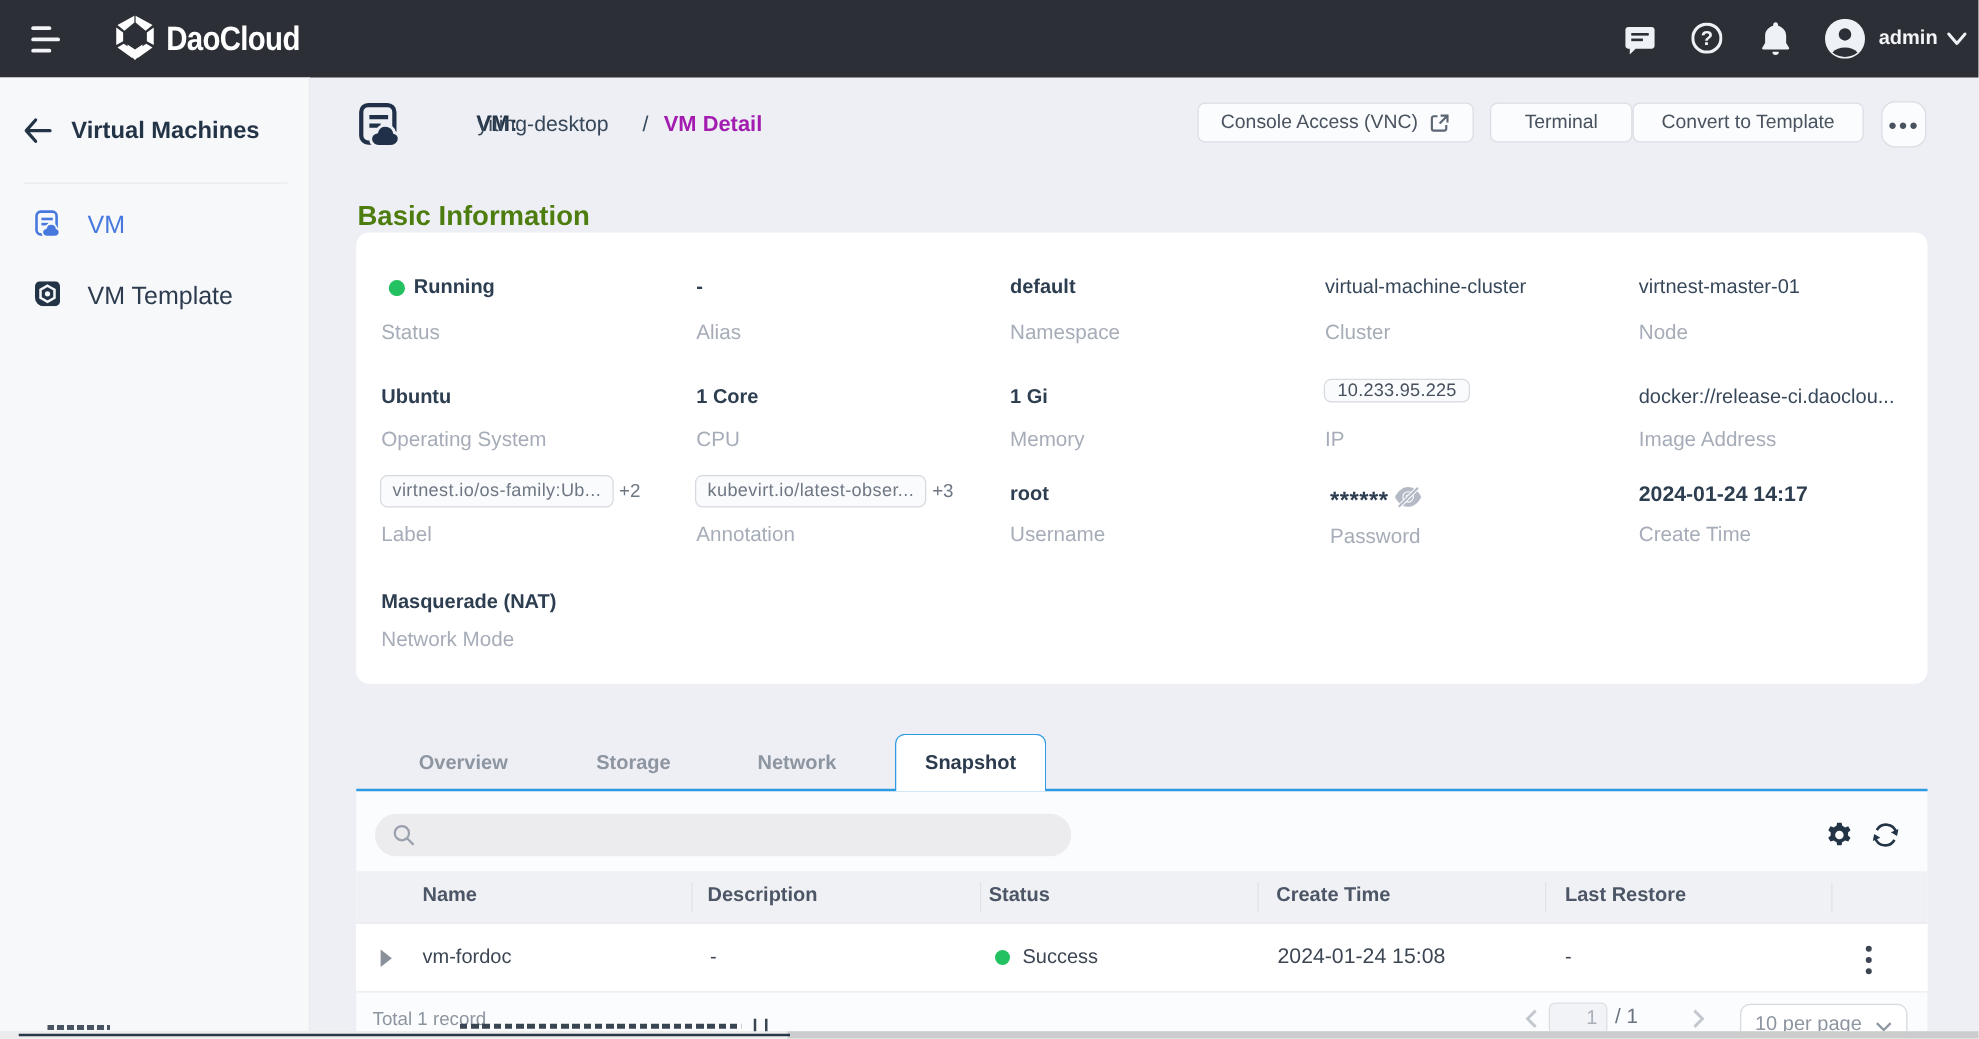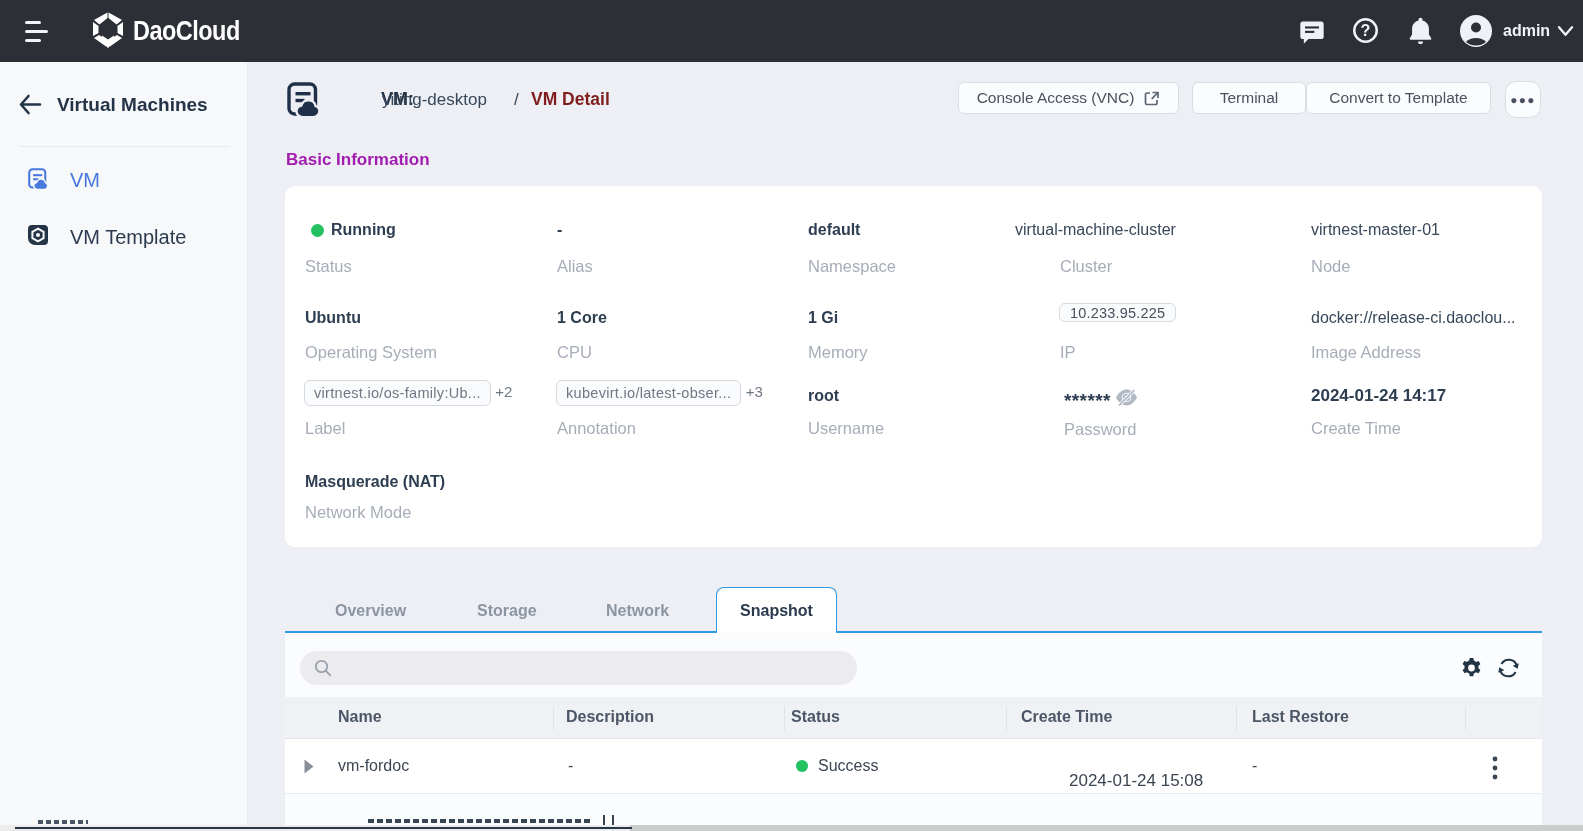--- a/index.html
+++ b/index.html
@@ -15,21 +15,21 @@
 #admin-text{position:absolute;left:1503px;top:22px;color:#f2f4f7;font-size:16px;font-weight:600;}
 
 
 #sidebar{position:absolute;left:0;top:62px;width:248px;height:763px;background:#f7f8fa;border-right:1px solid #e9ebef;}
 #sb-title{position:absolute;left:57px;top:94px;font-size:19px;font-weight:bold;color:#243447;}
 #sb-div{position:absolute;left:19px;top:146px;width:211px;height:1px;background:#e7e9ee;}
 .sb-item{position:absolute;left:28px;font-size:20px;}
 .sb-item .lbl{position:absolute;left:42px;top:1px;white-space:nowrap;}
 
 
-#basic-info{position:absolute;left:286px;top:150px;font-size:17px;font-weight:bold;color:#a21caf;}
+#basic-info{position:absolute;left:286px;top:160px;font-size:22px;font-weight:bold;color:#4d7c0f;}
 .btn{position:absolute;top:82px;height:32px;border:1px solid #dadde3;border-radius:6px;background:#fbfcfd;color:#49525f;font-size:15.5px;display:flex;align-items:center;justify-content:center;}
 
 
 #card{position:absolute;left:285px;top:186px;width:1257px;height:361px;background:#fff;border-radius:10px;}
 .fval{position:absolute;font-size:16px;font-weight:600;color:#2e3e51;white-space:nowrap;}
 .flbl{position:absolute;font-size:16.5px;color:#a6adb8;white-space:nowrap;}
 .chip{display:inline-block;height:26px;line-height:25px;border:1px solid #d6d9df;border-radius:6px;background:#fafbfc;color:#6e7784;font-size:14.5px;letter-spacing:0.3px;padding:0 9px;vertical-align:middle;font-weight:normal;}
 .plus{color:#6e7784;font-size:14px;font-weight:normal;}
 
 
@@ -126,21 +126,21 @@
 
   <svg class="abs" style="left:287px;top:82px;" width="33" height="36" viewBox="0 0 33 36">
     <rect x="2" y="2" width="26.5" height="30" rx="5.5" fill="none" stroke="#1f3048" stroke-width="3.4"></rect>
     <rect x="8.5" y="10" width="15" height="3.4" fill="#1f3048"></rect>
     <rect x="8.5" y="16.8" width="9" height="3.4" fill="#1f3048"></rect>
     <path d="M16 35.2c-3.6 0-6.5-2.6-6.5-5.9 0-2.8 2.1-5.1 4.9-5.7.7-3.1 3.6-5.4 7-5.4 3.6 0 6.7 2.5 7.2 5.8 2.2.6 3.8 2.6 3.8 5 0 3.4-3 6.2-6.7 6.2z" fill="#1f3048" stroke="#edeff4" stroke-width="2.4"></path>
   </svg>
   <div class="abs" style="left:335px;top:89px;font-size:18px;font-weight:bold;color:#243447;margin-left:46px;">VM:</div>
   <div class="abs" style="left:382px;top:90px;font-size:17px;color:#37475a;">yiting-desktop</div>
   <div class="abs" style="left:514px;top:90px;font-size:17px;color:#37475a;">/</div>
-  <div class="abs" style="left:531px;top:89px;font-size:17.5px;font-weight:bold;color:#7f1d1d;">VM Detail</div>
+  <div class="abs" style="left:531px;top:89px;font-size:17.5px;font-weight:bold;color:#a21caf;">VM Detail</div>
   <div id="basic-info">Basic Information</div>
 
   <div class="btn" style="left:958px;width:221px;">Console Access (VNC)
     <svg style="margin-left:9px;" width="17" height="17" viewBox="0 0 17 17">
       <path d="M7 3H4a1.5 1.5 0 0 0-1.5 1.5V13A1.5 1.5 0 0 0 4 14.5h8.5A1.5 1.5 0 0 0 14 13v-3" fill="none" stroke="#5c6574" stroke-width="1.7"></path>
       <path d="M9.5 2.5H15v5.5M14.5 3 8.7 8.8" fill="none" stroke="#5c6574" stroke-width="1.7"></path>
     </svg>
   </div>
   <div class="btn" style="left:1192px;width:114px;">Terminal</div>
   <div class="btn" style="left:1306px;width:185px;">Convert to Template</div>
@@ -149,21 +149,21 @@
   <div id="card">
     <svg class="abs" style="left:26px;top:38px;" width="13" height="13">
         <circle cx="6.5" cy="6.5" r="6.5" fill="#23c161"></circle>
       </svg>
     <div class="fval" style="left:46px;top:35px;">Running</div>
     <div class="flbl" style="left:20px;top:71px;">Status</div>
     <div class="fval" style="left:272px;top:35px;">-</div>
     <div class="flbl" style="left:272px;top:71px;">Alias</div>
     <div class="fval" style="left:523px;top:35px;">default</div>
     <div class="flbl" style="left:523px;top:71px;">Namespace</div>
-    <div class="fval" style="left:730px;top:35px;font-weight:normal;color:#37475a;">virtual-machine-cluster</div>
+    <div class="fval" style="left:775px;top:35px;font-weight:normal;color:#37475a;">virtual-machine-cluster</div>
     <div class="flbl" style="left:775px;top:71px;">Cluster</div>
     <div class="fval" style="left:1026px;top:35px;font-weight:normal;color:#37475a;">virtnest-master-01</div>
     <div class="flbl" style="left:1026px;top:71px;">Node</div>
 
     <div class="fval" style="left:20px;top:123px;">Ubuntu</div>
     <div class="flbl" style="left:20px;top:157px;">Operating System</div>
     <div class="fval" style="left:272px;top:123px;">1 Core</div>
     <div class="flbl" style="left:272px;top:157px;">CPU</div>
     <div class="fval" style="left:523px;top:123px;">1 Gi</div>
     <div class="flbl" style="left:523px;top:157px;">Memory</div>
@@ -232,27 +232,43 @@
     <div id="trow">
       <svg class="abs" style="left:19px;top:20px;" width="10" height="15" viewBox="0 0 10 15">
           <polygon points="0.5,0.5 9.5,7.5 0.5,14.5" fill="#8a9099"></polygon>
         </svg>
       <div class="td" style="left:53px;">vm-fordoc</div>
       <div class="td" style="left:283px;">-</div>
       <svg class="abs" style="left:511px;top:21px;" width="12" height="12">
           <circle cx="6" cy="6" r="6" fill="#23c161"></circle>
         </svg>
       <div class="td" style="left:533px;">Success</div>
-      <div class="td" style="left:737px;font-size:17px;top:32px;margin-left:47px;">2024-01-24 15:08</div>
+      <div class="td" style="left:737px;font-size:17px;top:16px;">2024-01-24 15:08</div>
       <div class="td" style="left:967px;">-</div>
       <svg class="abs" style="left:1207px;top:17px;" width="6" height="24" viewBox="0 0 6 24">
           <circle cx="3" cy="3" r="2.4" fill="#3c4653"></circle>
           <circle cx="3" cy="12" r="2.4" fill="#3c4653"></circle>
           <circle cx="3" cy="21" r="2.4" fill="#3c4653"></circle>
         </svg>
+    </div>
+    <div id="tfoot">
+      <div class="abs" style="left:13px;top:13px;font-size:15px;color:#8d95a0;">Total 1 record</div>
+      <svg class="abs" style="left:934px;top:13px;" width="12" height="16" viewBox="0 0 12 16">
+          <path d="M9.5 1.5 3 8l6.5 6.5" fill="none" stroke="#c3c8cf" stroke-width="2.3"></path>
+        </svg>
+      <div class="abs" style="left:954px;top:8px;width:47px;height:26px;background:#f2f3f6;border:1px solid #dcdfe4;border-radius:5px;color:#a9b0ba;font-size:16px;text-align:right;line-height:24px;padding-right:7px;box-sizing:border-box;">1</div>
+      <div class="abs" style="left:1007px;top:10px;font-size:16.5px;color:#6a7380;">/ 1</div>
+      <svg class="abs" style="left:1068px;top:13px;" width="12" height="16" viewBox="0 0 12 16">
+          <path d="M2.5 1.5 9 8l-6.5 6.5" fill="none" stroke="#c3c8cf" stroke-width="2.3"></path>
+        </svg>
+      <div class="abs" style="left:1107px;top:9px;width:134px;height:34px;border:1px solid #d6d9de;border-radius:8px;background:#fff;color:#8d95a0;font-size:16px;line-height:32px;padding-left:11px;">10 per page
+        <svg style="position:absolute;right:11px;top:13px;" width="14" height="9" viewBox="0 0 14 9">
+            <path d="M1.5 1.5 7 7l5.5-5.5" fill="none" stroke="#8d95a0" stroke-width="1.8"></path>
+          </svg>
+      </div>
     </div>
   </div>
 
   <div id="bstrip"></div>
   <div class="abs" style="left:630px;top:825px;width:953px;height:6px;background:#cbcdcc;"></div>
   <div class="abs" style="left:15px;top:827px;width:617px;height:2px;background:#27374a;"></div>
   <div class="abs" style="left:38px;top:820px;width:50px;height:4px;background:repeating-linear-gradient(90deg,#4a5563 0 5px,transparent 5px 8px);"></div>
   <div class="abs" style="left:368px;top:819px;width:225px;height:4px;background:repeating-linear-gradient(90deg,#3a4552 0 6px,transparent 6px 9px);"></div>
   <div class="abs" style="left:603px;top:815px;width:2px;height:10px;background:#3a4552;"></div>
   <div class="abs" style="left:612px;top:815px;width:2px;height:10px;background:#3a4552;"></div>

